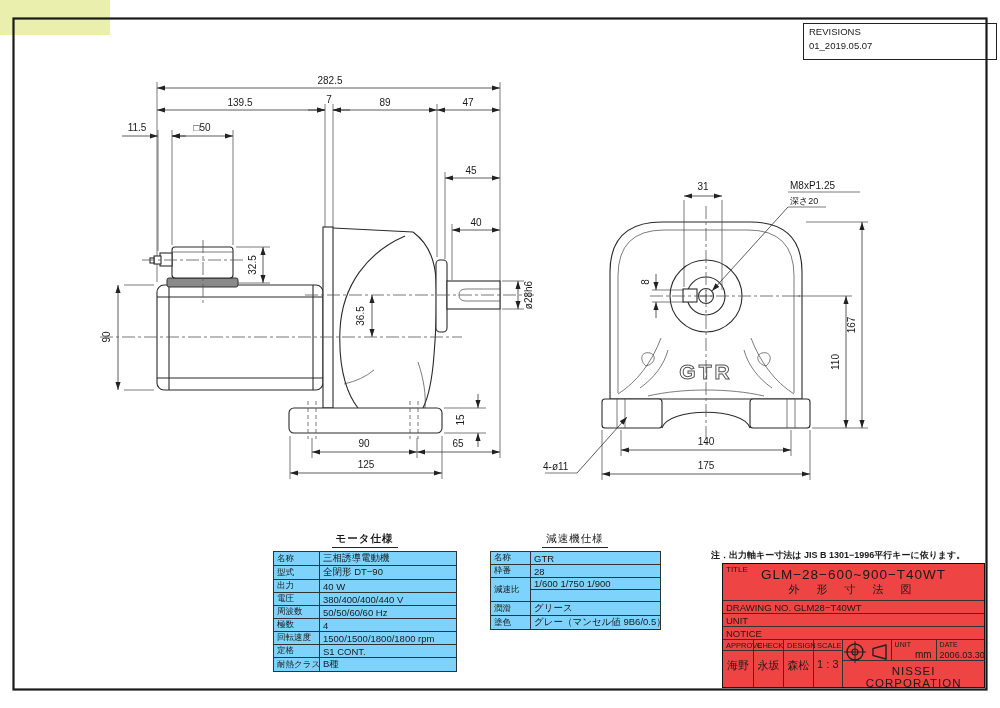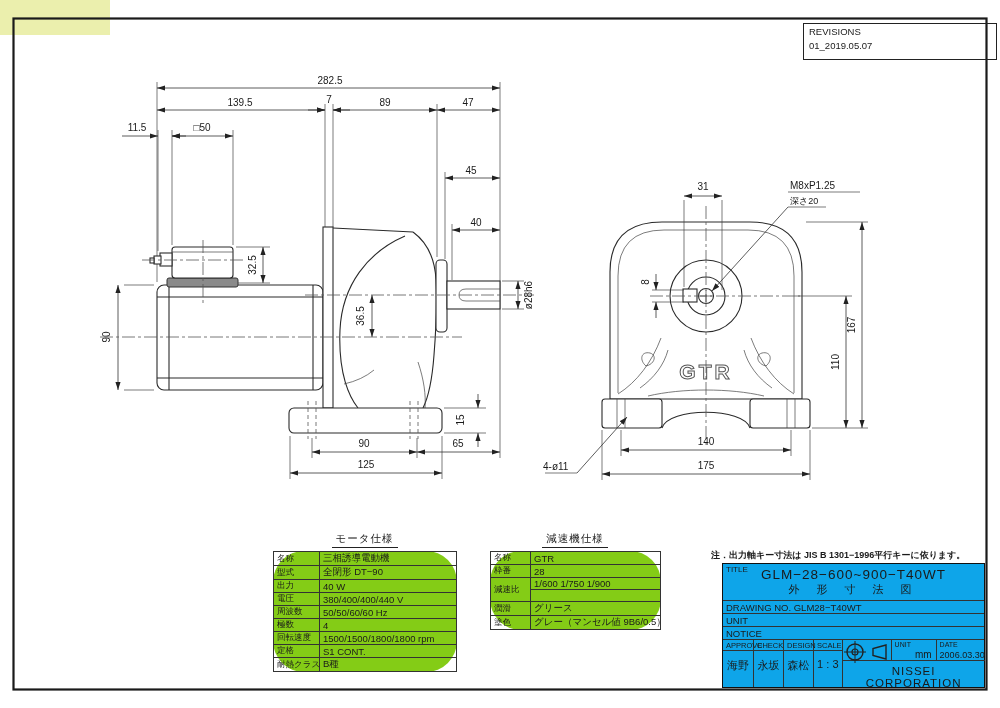--- a/index.html
+++ b/index.html
@@ -6,27 +6,27 @@
   .page{position:relative;width:1000px;height:708px;background:#ffffff;overflow:hidden;
         font-family:"Liberation Sans",sans-serif;color:#1a1a1a;}
   .sticker{position:absolute;left:0;top:0;width:110px;height:35px;background:#ebefad;}
   svg{position:absolute;left:0;top:0;}
   svg text{font-family:"Liberation Sans",sans-serif;font-size:10px;fill:#1a1a1a;}
   .rev{position:absolute;left:803px;top:23px;width:182px;height:33px;border:1.2px solid #222;
        padding:1px 5px;font-size:9.5px;line-height:1.45;}
   .note{position:absolute;left:711px;top:549px;width:278px;font-size:9px;letter-spacing:0;font-weight:bold;}
   .tbl-title{position:absolute;text-align:center;font-size:10.5px;}
   .tbl-title span{display:inline-block;border-bottom:1px solid #222;padding:0 4px 1px 4px;letter-spacing:1px;}
-  table.spec{position:absolute;border-collapse:collapse;table-layout:fixed;background:#84cc16;border-radius:31px;}
+  table.spec{position:absolute;border-collapse:collapse;table-layout:fixed;background:#7dd3fc;}
   table.spec td{border:1px solid #333;font-size:9.5px;padding:0 3px;height:11px;
                 white-space:nowrap;overflow:hidden;}
   table.spec td.lab{font-size:8.5px;}
   
   .tb{position:absolute;left:722px;top:563px;width:263px;height:125px;border:1.6px solid #111;
-      background:#0ea5e9;box-sizing:border-box;}
+      background:#ef4444;box-sizing:border-box;}
   .tb .row{position:relative;box-sizing:border-box;border-bottom:1px solid #333;}
   .tb .small-label{position:absolute;left:3px;top:1px;font-size:8px;}
   .tb .t1{text-align:center;font-size:13.5px;letter-spacing:1px;padding-top:3px;}
   .tb .t2{text-align:center;font-size:11px;letter-spacing:7px;}
   .tb .inline-row{font-size:9.5px;padding:1px 3px;}
   .tb .bottom{display:flex;height:47px;}
   .tb .cell{box-sizing:border-box;border-right:1px solid #333;position:relative;}
   .tb .cell .hd{font-size:7.5px;padding:1px 0 0 3px;border-bottom:1px solid #333;height:11px;box-sizing:border-box;}
   .tb .cell .nm{text-align:center;font-size:11px;padding-top:7px;}
   .tb .right{flex:1;display:flex;flex-direction:column;}
@@ -225,21 +225,21 @@
       <line class="thin" x1="545" y1="473" x2="577" y2="473"></line>
       <text class="dt" x="543" y="470">4-ø11</text>
     </g>
   </svg>
 
   <div class="rev">
     <div>REVISIONS</div>
     <div>01_2019.05.07</div>
   </div>
 
-  <div class="tbl-title" style="left:273px;top:532px;width:183px;">
+  <div class="tbl-title" style="left:273px;top:532px;width:183px;font-weight:bold;">
     <span>モータ仕様</span>
   </div>
   <table class="spec" style="left:273px;top:551px;width:184px;">
     <colgroup>
         <col style="width:46px;">
         <col>
       </colgroup>
     <tbody>
         <tr>
           <td class="lab">名称</td>

